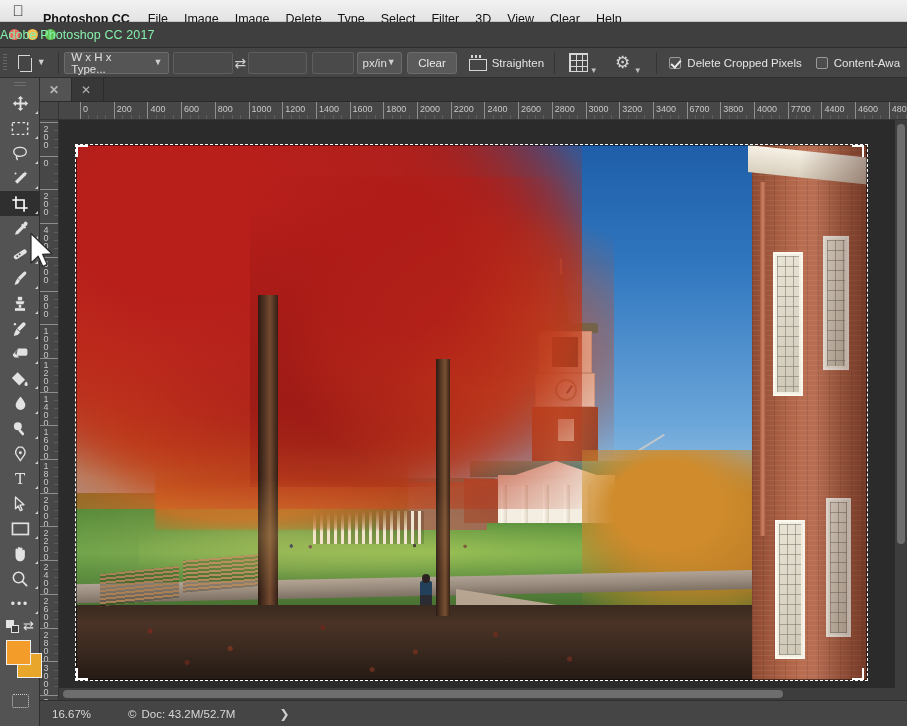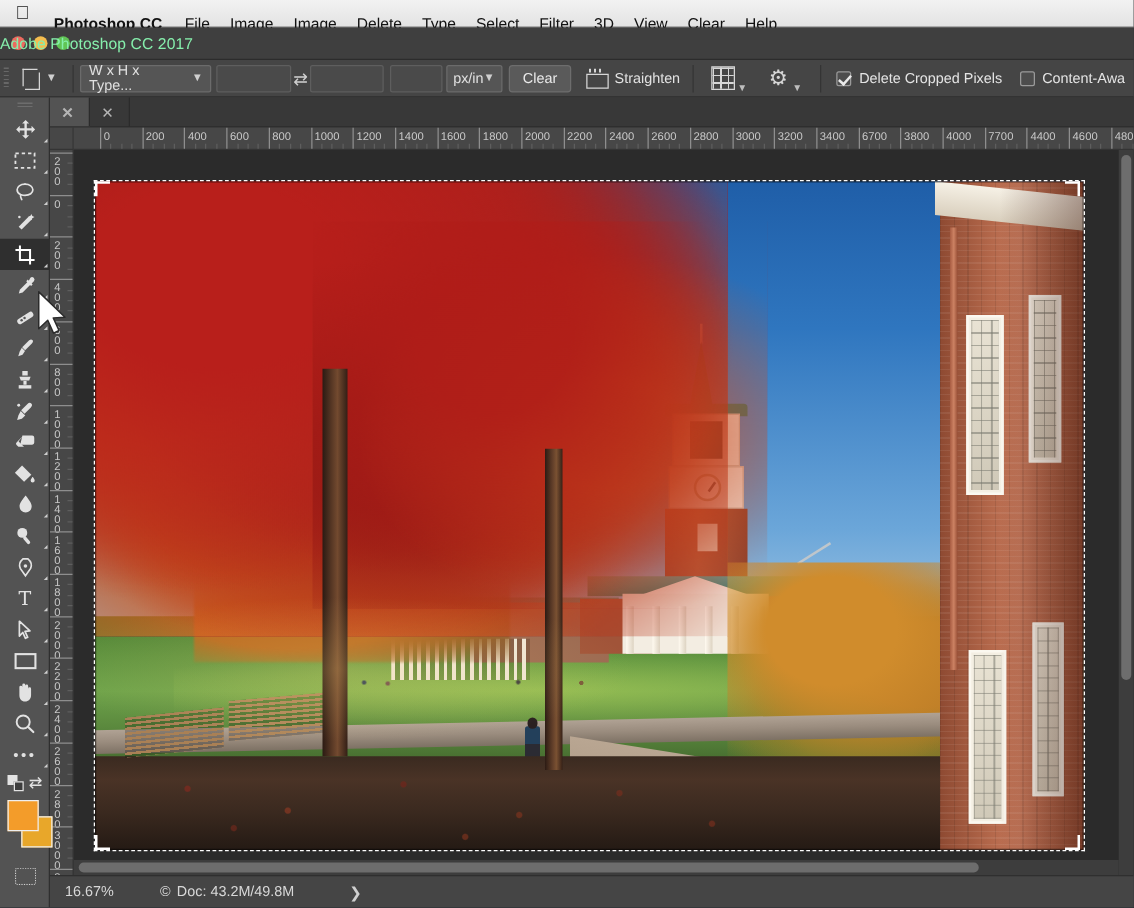--- a/index.html
+++ b/index.html
@@ -945,21 +945,21 @@
     <div class="thumb"></div>
   </div>
   <div class="hscroll">
     <div class="thumb"></div>
   </div>
 
   <div class="statusbar">
     <div class="zoomfield">16.67%</div>
     <div class="docinfo">
       <span>©</span>
-      <span>Doc: 43.2M/49.8M</span>
+      <span>Doc: 43.2M/52.7M</span>
     </div>
     <div class="docarrow">❯</div>
   </div>
 
   <div class="cursor">
     <svg width="26" height="38" viewBox="0 0 26 38">
       <path d="M2 1.5L2 31 9.2 24.2 13.8 34.5 18.2 32.4 13.6 22.3 23 21.8z" fill="#ffffff" stroke="#2b2b2b" stroke-width="1.2" stroke-linejoin="round"></path>
     </svg>
   </div>
 

